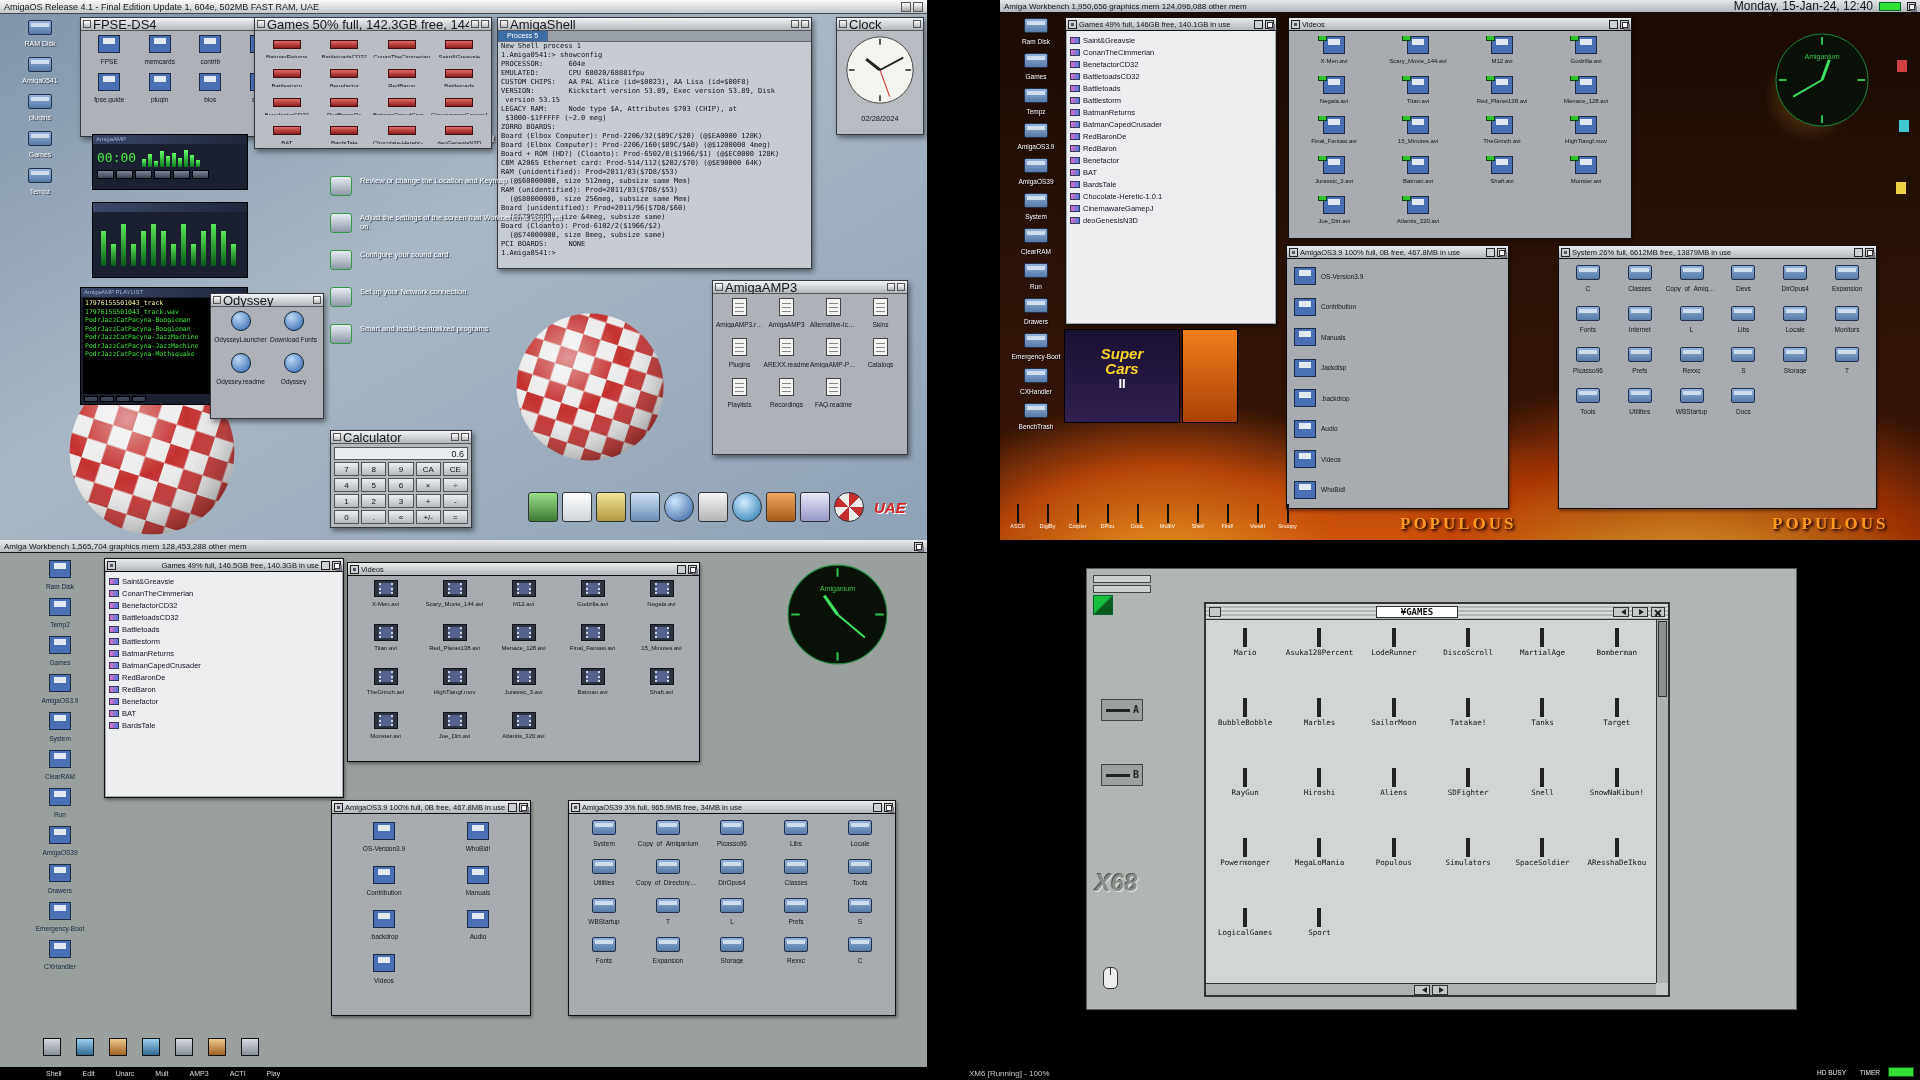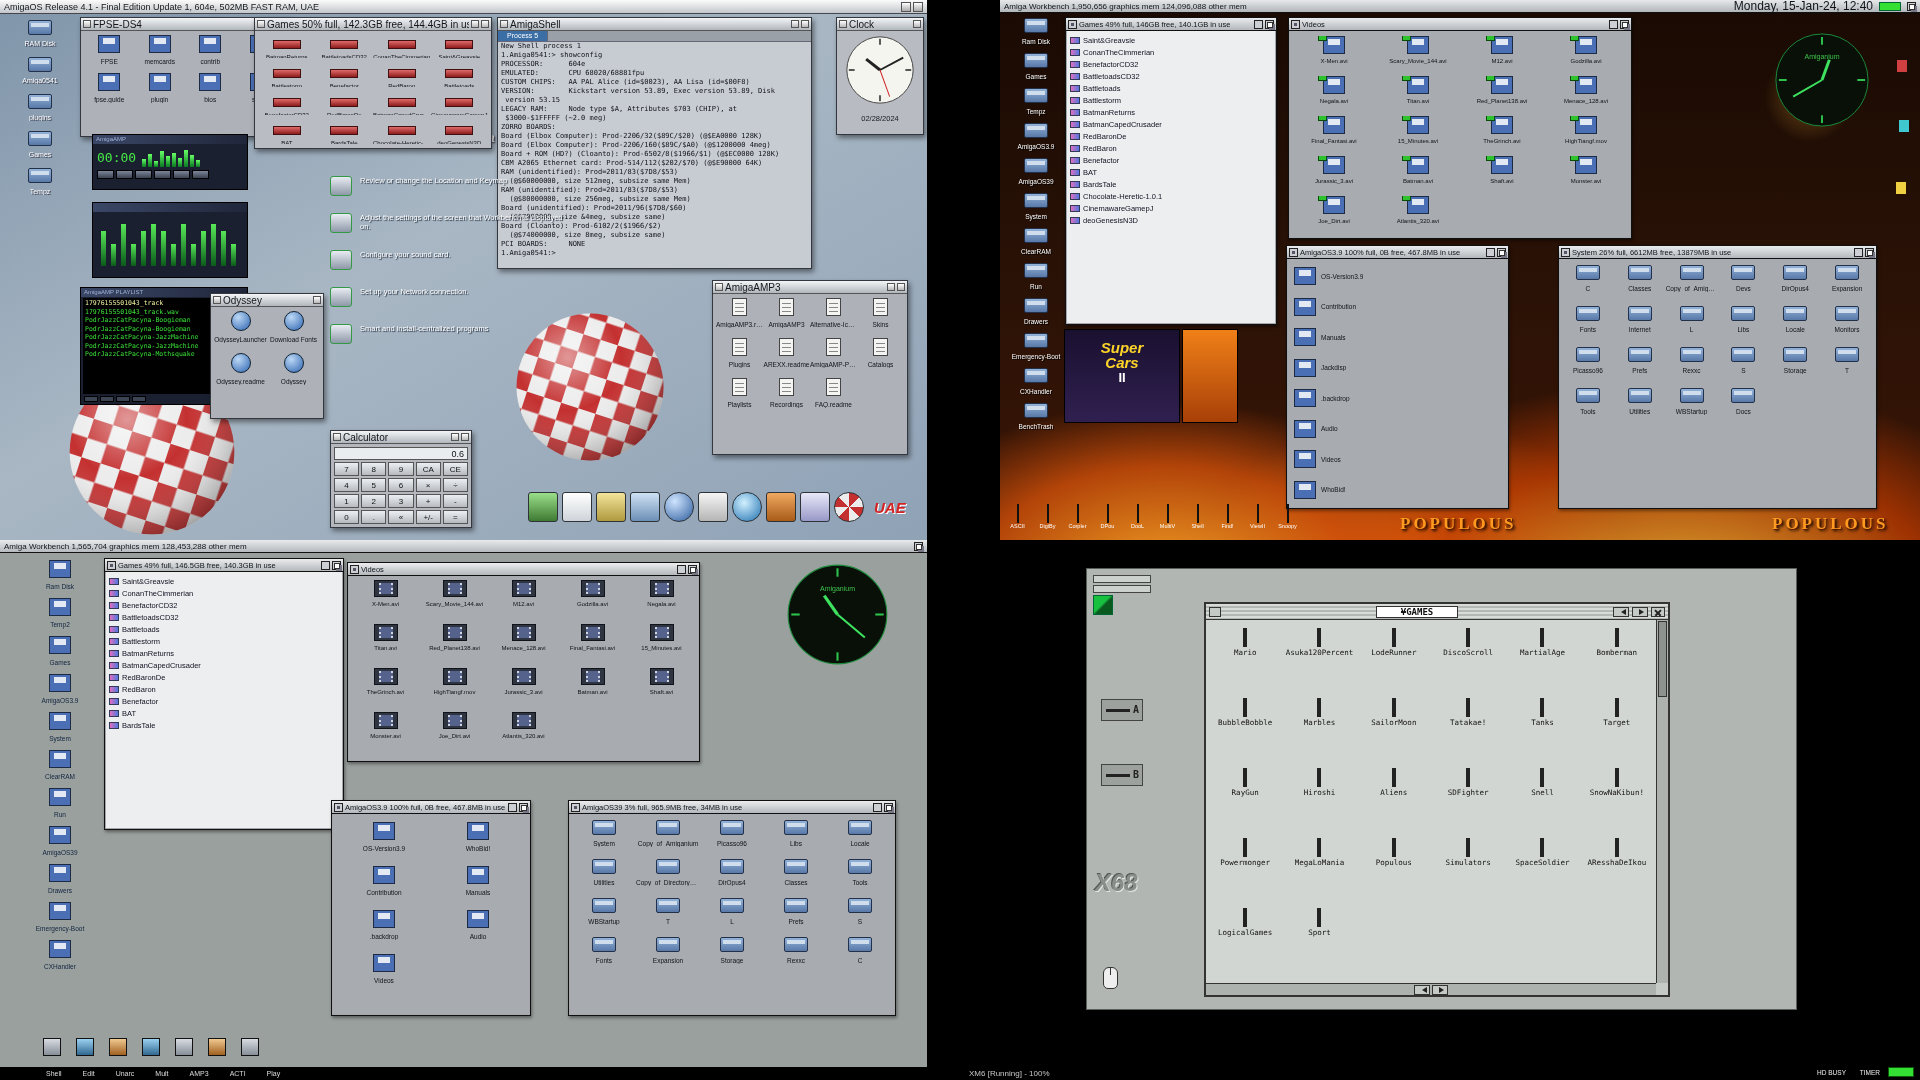--- a/index.html
+++ b/index.html
@@ -13,21 +13,21 @@
   .q1-tb { position:absolute; left:0; top:0; right:0; height:14px; z-index:6;
         background:linear-gradient(#fbfbfb,#c3c7cb); border-bottom:1px solid #44484e;
         display:flex; align-items:center; padding:0 4px; }
   .q1-tb-text { font-size:9px; color:#15181c; white-space:nowrap; }
   .tbg { margin-left:auto; display:flex; gap:2px; }
   .tbg i { width:10px; height:10px; border:1px solid #555; background:linear-gradient(#fff,#aaa); }
 
   .os4 { position:absolute; background:#b4b8be; border:1px solid #34383e; box-shadow:2px 3px 5px rgba(0,0,0,.45); z-index:2; }
   .os4-tb { height:13px; display:flex; align-items:center; gap:2px; padding:0 2px;
         background:linear-gradient(#f3f5f7,#b1b7bd); border-bottom:1px solid #555; }
-  .os4-tt { font-size:10px; color:#14161a; white-space:nowrap; overflow:hidden; flex:1; }
+  .os4-tt { font-size:13px; color:#14161a; white-space:nowrap; overflow:hidden; flex:1; }
   .g { width:8px; height:8px; border:1px solid #555; background:linear-gradient(#fff,#b8b8b8); flex:none; }
 
   .ig { display:grid; align-content:start; padding:4px 3px; position:absolute; inset:13px 0 0 0; background:#aeb2b8; }
   .icn { text-align:center; overflow:hidden; }
   .icn .lbl { display:block; font-size:6.5px; line-height:7px; color:#101218; margin-top:1px;
         white-space:nowrap; overflow:hidden; text-overflow:ellipsis; }
   .glyph { display:inline-block; }
   .ic-disk { width:22px; height:18px; background:#4a6fb5; border:1px solid #1d2a44; position:relative; }
   .ic-disk::before { content:""; position:absolute; left:4px; right:4px; top:2px; height:6px; background:#e3e9f3; }
   .ic-drawer { width:24px; height:15px; background:linear-gradient(#93b2d8,#5878a8); border:1px solid #22304a; border-radius:2px; position:relative; }
@@ -178,42 +178,42 @@
 
   .w2-sys { left:558px; top:245px; width:319px; height:264px; }
   .dgrid6 { position:absolute; inset:13px 1px 1px 1px; background:#a8acb0; display:grid;
         grid-template-columns:repeat(6,1fr); align-content:start; row-gap:14px; padding:6px 2px; }
 
   .q2-clock { left:773px; top:31px; width:98px; height:98px; }
   .pop { position:absolute; font-family:"Liberation Serif",serif; font-weight:bold; font-size:17px;
         letter-spacing:3px; color:#ff9a20; text-shadow:1px 1px 0 #5a1c00,2px 2px 3px #000; z-index:1; }
   .pop1 { left:400px; top:514px; } .pop2 { left:772px; top:514px; }
   .scars { position:absolute; left:64px; top:329px; width:116px; height:94px; background:linear-gradient(#1a1030,#302050);
-        border:1px solid #000; z-index:1; text-align:center; padding-top:10px; }
+        border:1px solid #000; z-index:1; text-align:center; padding-top:16px; }
   .scars .s1 { display:block; color:#ffd428; font-style:italic; font-weight:bold; font-size:15px; line-height:15px; }
   .scars .s2 { display:block; color:#fff; font-weight:bold; font-size:13px; }
   .volley { position:absolute; left:182px; top:329px; width:56px; height:94px; background:linear-gradient(#f08018,#a84008); border:1px solid #000; z-index:1; }
   .sprite { position:absolute; z-index:1; }
   .sp1 { left:897px; top:60px; width:10px; height:12px; background:#d04040; }
   .sp2 { left:899px; top:120px; width:10px; height:12px; background:#40c8d0; }
   .sp3 { left:896px; top:182px; width:10px; height:12px; background:#f0d040; }
 
   .q2-dock { position:absolute; left:4px; top:505px; display:flex; gap:3px; z-index:4; }
   .q2-dock .di { width:27px; text-align:center; }
   .q2-dock .tile { width:22px; height:20px; margin:0 auto; background:linear-gradient(#cdd2d8,#8d949c); border:1px solid #111; }
   .q2-dock .di:nth-of-type(2n) .tile { background:linear-gradient(#a8c8e8,#486888); }
   .q2-dock .di:nth-of-type(3n) .tile { background:linear-gradient(#e8c8a0,#986830); }
   .q2-dock .lbl { display:block; font-size:5.5px; line-height:6px; color:#fff; white-space:nowrap; overflow:hidden; }
 
   
   .q3 { left:0; top:540px; width:927px; height:540px; background:#9aa09e; }
   .q3 .q2-tb { background:linear-gradient(#e8eaec,#b6babe); }
   .q3 .sitem .lbl { color:#10233f; }
   .q3-side { left:28px; top:20px; }
-  .w3-games { left:104px; top:18px; width:240px; height:272px; }
+  .w3-games { left:104px; top:18px; width:240px; height:240px;text-align:right; }
   .w3-videos { left:347px; top:22px; width:353px; height:200px; }
   .vgrid5 { position:absolute; inset:13px 1px 1px 1px; background:#a8acb0; display:grid;
         grid-template-columns:repeat(5,1fr); align-content:start; padding:4px 2px; }
   .vic2 { text-align:center; height:44px; overflow:hidden; }
   .vic2 .lbl { display:block; font-size:6px; line-height:6.5px; color:#101218; white-space:normal; overflow:hidden; }
   .q3-clock { left:785px; top:22px; width:105px; height:105px; }
   .w3-os39 { left:331px; top:260px; width:200px; height:216px; }
   .dgrid2 { position:absolute; inset:13px 1px 1px 1px; background:#a8acb0; display:grid;
         grid-template-columns:repeat(2,1fr); align-content:start; row-gap:14px; padding:8px 4px; }
   .w3-vol { left:568px; top:260px; width:328px; height:216px; }

